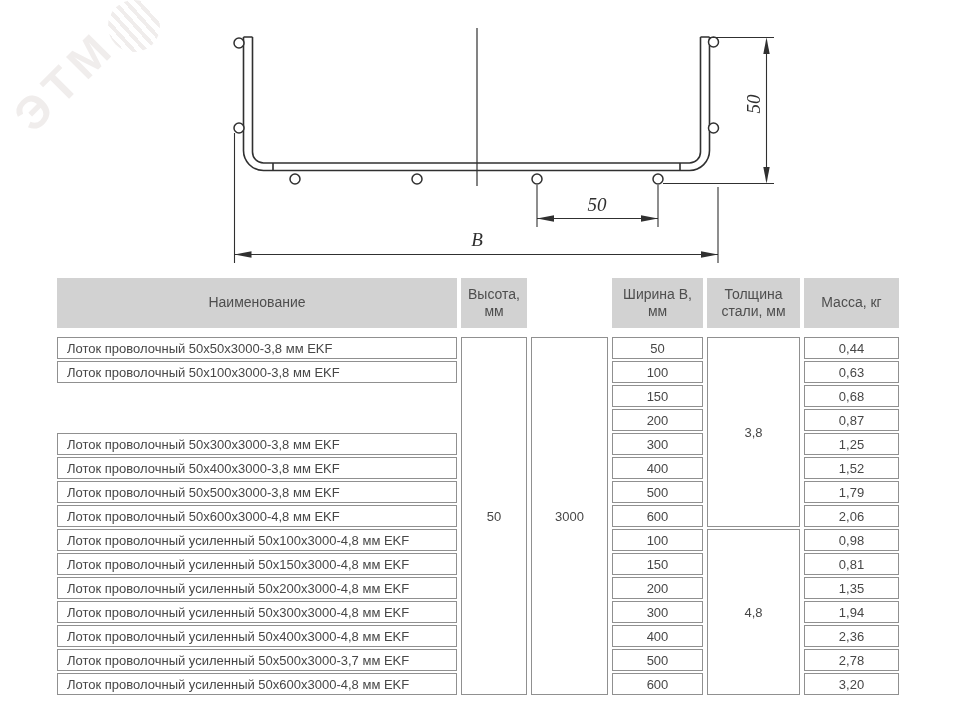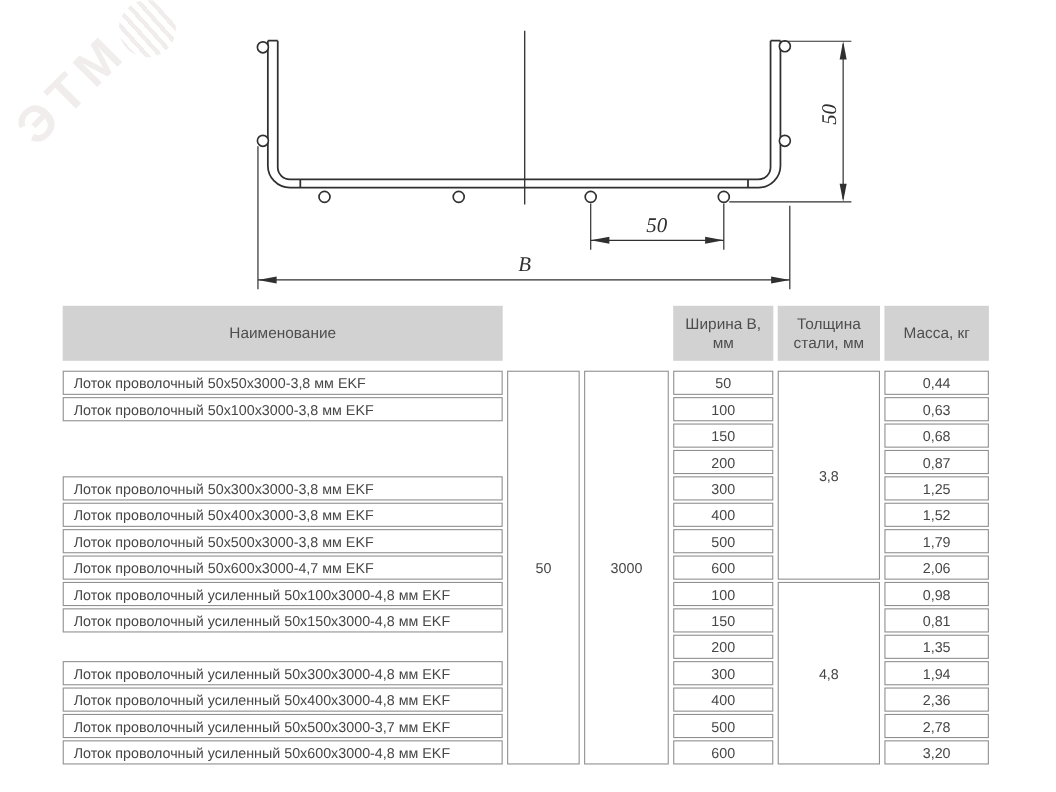--- a/index.html
+++ b/index.html
@@ -83,20 +83,21 @@
       <path d="M 234.5,254.5 H 718"></path>
       <polygon points="234.5,254.5 251.5,251.3 251.5,257.7" fill="#303030" stroke="none"></polygon>
       <polygon points="718,254.5 701,251.3 701,257.7" fill="#303030" stroke="none"></polygon>
     </g>
     <text class="dim-label" x="477" y="246" text-anchor="middle">B</text>
   </svg>
 
   <div id="spec-table">
 
     <div class="th" style="grid-column:1">Наименование</div>
+    <div class="th" style="grid-column:2">Высота, мм</div>
     <div class="th" style="grid-column:4">Ширина В, мм</div>
     <div class="th" style="grid-column:5">Толщина стали, мм</div>
     <div class="th" style="grid-column:6">Масса, кг</div>
 
     <div class="td num" style="grid-column:2;grid-row:3 / span 15">50</div>
     <div class="td num" style="grid-column:3;grid-row:3 / span 15">3000</div>
     <div class="td num" style="grid-column:5;grid-row:3 / span 8">3,8</div>
     <div class="td num" style="grid-column:5;grid-row:11 / span 7">4,8</div>
 
     <div class="td name" style="grid-area:3/1">Лоток проволочный 50х50х3000-3,8 мм EKF</div>
@@ -118,32 +119,33 @@
     <div class="td num" style="grid-area:7/6">1,25</div>
 
     <div class="td name" style="grid-area:8/1">Лоток проволочный 50х400х3000-3,8 мм EKF</div>
     <div class="td num" style="grid-area:8/4">400</div>
     <div class="td num" style="grid-area:8/6">1,52</div>
 
     <div class="td name" style="grid-area:9/1">Лоток проволочный 50х500х3000-3,8 мм EKF</div>
     <div class="td num" style="grid-area:9/4">500</div>
     <div class="td num" style="grid-area:9/6">1,79</div>
 
-    <div class="td name" style="grid-area:10/1">Лоток проволочный 50х600х3000-4,7 мм EKF</div>
+    <div class="td name" style="grid-area:10/1">Лоток проволочный 50х600х3000-4,8 мм EKF</div>
     <div class="td num" style="grid-area:10/4">600</div>
     <div class="td num" style="grid-area:10/6">2,06</div>
 
     <div class="td name" style="grid-area:11/1">Лоток проволочный усиленный 50х100х3000-4,8 мм EKF</div>
     <div class="td num" style="grid-area:11/4">100</div>
     <div class="td num" style="grid-area:11/6">0,98</div>
 
     <div class="td name" style="grid-area:12/1">Лоток проволочный усиленный 50х150х3000-4,8 мм EKF</div>
     <div class="td num" style="grid-area:12/4">150</div>
     <div class="td num" style="grid-area:12/6">0,81</div>
 
+    <div class="td name" style="grid-area:13/1">Лоток проволочный усиленный 50х200х3000-4,8 мм EKF</div>
     <div class="td num" style="grid-area:13/4">200</div>
     <div class="td num" style="grid-area:13/6">1,35</div>
 
     <div class="td name" style="grid-area:14/1">Лоток проволочный усиленный 50х300х3000-4,8 мм EKF</div>
     <div class="td num" style="grid-area:14/4">300</div>
     <div class="td num" style="grid-area:14/6">1,94</div>
 
     <div class="td name" style="grid-area:15/1">Лоток проволочный усиленный 50х400х3000-4,8 мм EKF</div>
     <div class="td num" style="grid-area:15/4">400</div>
     <div class="td num" style="grid-area:15/6">2,36</div>

